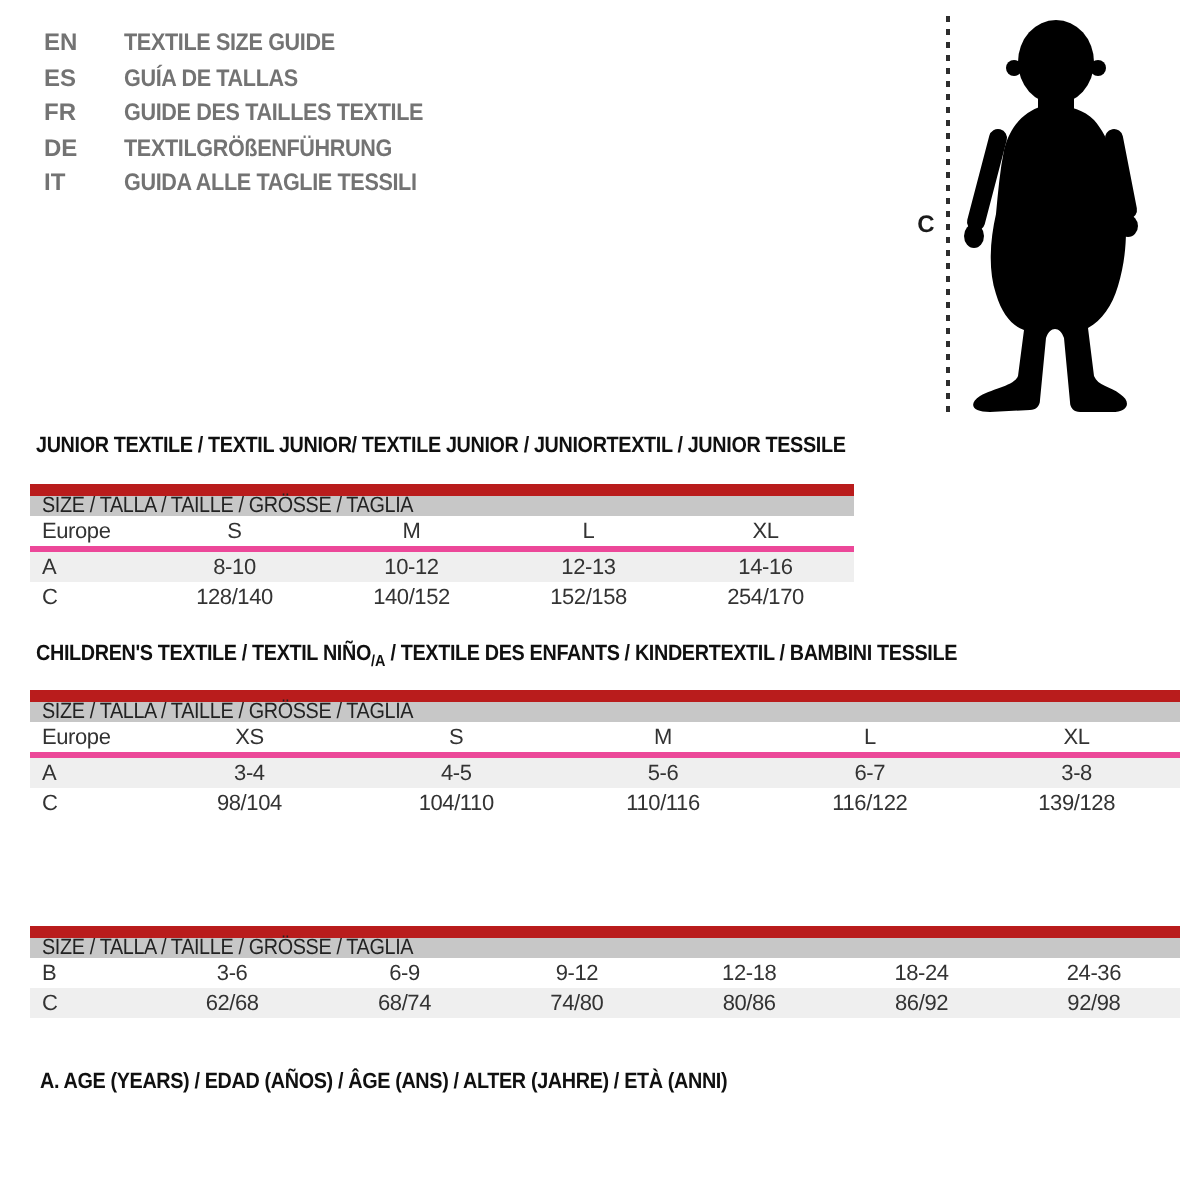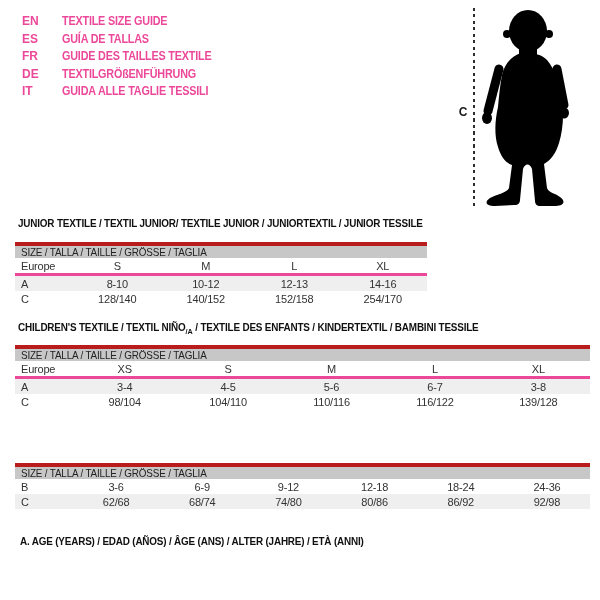--- a/index.html
+++ b/index.html
@@ -23,21 +23,21 @@
   }
 
   
   .langs {
     position: absolute;
     left: 22px;
     top: 13px;
     font-size: 12px;
     font-weight: bold;
     line-height: 17.6px;
-    color: #ec4899;
+    color: #737373;
   }
   .lang-row .code { display: inline-block; width: 40px; }
 
   
   .measure-line {
     position: absolute;
     left: 473px;
     top: 8px;
     width: 2px;
     height: 200px;
@@ -81,21 +81,21 @@
     left: 15px;
     font-size: 11px;
     color: #333;
   }
   .t1 { top: 242px; width: 412px; }
   .t2 { top: 345px; width: 575px; }
   .t3 { top: 463px; width: 575px; }
   .bar {
     height: 16px;
     background: #c7c7c7;
-    border-top: 4px solid #b91c1c;
+    border-top: 6px solid #b91c1c;
     display: flex;
     align-items: center;
     padding-left: 6px;
     box-sizing: border-box;
     color: #222;
   }
   .trow {
     display: flex;
     align-items: center;
     height: 15px;

